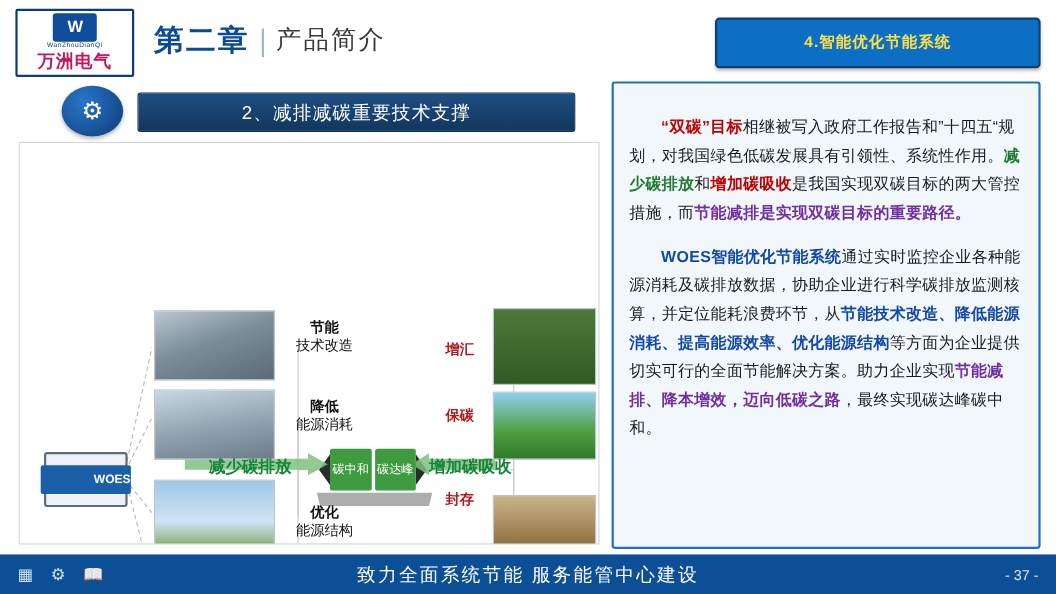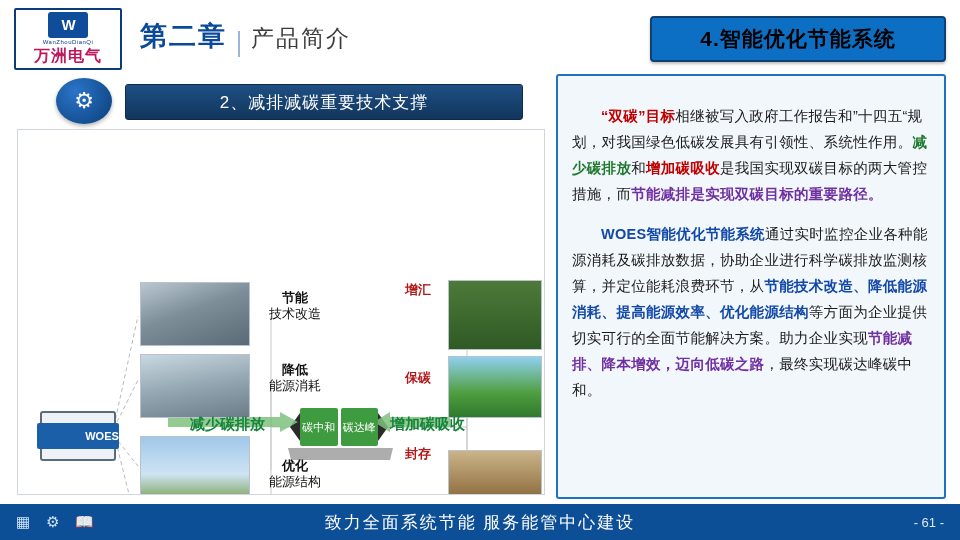--- a/index.html
+++ b/index.html
@@ -16,33 +16,33 @@
     display:flex;flex-direction:column;align-items:center;justify-content:center;
   }
   .logo-emblem{
     width:40px;height:26px;background:#0f4c9a;border-radius:3px;
     display:flex;align-items:center;justify-content:center;color:#fff;
     font-size:15px;font-weight:bold;letter-spacing:-1px;
   }
   .logo-sub{font-size:6px;color:#0b3c7a;margin-top:1px;letter-spacing:0.5px;}
   .logo-cn{font-size:16px;font-weight:bold;color:#be185d;letter-spacing:1px;margin-top:1px;}
   .chapter{
-    position:absolute;left:140px;top:18px;display:flex;align-items:flex-end;
+    position:absolute;left:140px;top:18px;display:flex;align-items:center;
   }
   .chapter-main{font-size:27px;color:#0b4a96;font-weight:bold;letter-spacing:2px;}
   .chapter-div{display:inline-block;width:2px;height:26px;background:#9ab6d8;margin:0 11px;position:relative;top:3px;}
   .chapter-sub{font-size:23px;color:#3b3b3b;letter-spacing:2px;}
 
   .topright{
     position:absolute;right:14px;top:16px;width:292px;height:42px;
     background:#0d6fc4;border:2px solid #12406e;border-radius:4px;
     display:flex;align-items:center;justify-content:center;
     box-shadow:0 2px 3px rgba(0,0,0,.25);
   }
-  .topright span{color:#000000;font-size:21px;font-weight:bold;letter-spacing:1px;}
+  .topright span{color:#fde047;font-size:14px;font-weight:bold;letter-spacing:1px;}
 
   
   .sec-icon{
     position:absolute;left:56px;top:78px;width:56px;height:46px;border-radius:50%;
     background:radial-gradient(circle at 35% 30%,#2a74c8,#0b3e79);
     display:flex;align-items:center;justify-content:center;color:#fff;font-size:22px;
     box-shadow:0 2px 4px rgba(0,0,0,.3);
   }
   .sec-bar{
     position:absolute;left:96px;top:84px;width:396px;height:34px;
@@ -174,21 +174,21 @@
     <div class="lbl" style="left:238px;top:232px;width:78px;">
       <b>降低</b><br><span>能源消耗</span>
     </div>
     <div class="lbl" style="left:238px;top:160px;width:78px;">
       <b>节能</b><br><span>技术改造</span>
     </div>
     <div class="lbl" style="left:238px;top:328px;width:78px;font-family:Liberation Serif, serif;">
       <b>优化</b><br><span>能源结构</span>
     </div>
 
-    <div class="lbl red" style="left:372px;top:152px;width:56px;">增汇</div>
+    <div class="lbl red" style="left:372px;top:180px;width:56px;">增汇</div>
     <div class="lbl red" style="left:372px;top:240px;width:56px;">保碳</div>
     <div class="lbl red" style="left:372px;top:316px;width:56px;">封存</div>
 
     <div class="woes">
         <i>WOES</i>
       </div>
     <div class="center-green">
       <div>碳中和</div>
       <div>碳达峰</div>
     </div>
@@ -199,16 +199,16 @@
   <div class="textpanel">
     <p class="para" id="p1"><span class="hl-red">“双碳”目标</span><span>相继被写入政府工作报告和”十四五“规划，对我国绿色低碳发展具有引领性、系统性作用。</span><span class="hl-green">减少碳排放</span><span>和</span><span class="hl-red">增加碳吸收</span><span>是我国实现双碳目标的两大管控措施，而</span><span class="hl-purple">节能减排是实现双碳目标的重要路径。</span></p>
     <p class="para" id="p2"><span class="hl-blue">WOES智能优化节能系统</span><span>通过实时监控企业各种能源消耗及碳排放数据，协助企业进行科学碳排放监测核算，并定位能耗浪费环节，从</span><span class="hl-blue">节能技术改造、降低能源消耗、提高能源效率、优化能源结构</span><span>等方面为企业提供切实可行的全面节能解决方案。助力企业实现</span><span class="hl-purple">节能减排、降本增效，迈向低碳之路</span><span>，最终实现碳达峰碳中和。</span></p>
   </div>
 
   <div class="footer">
     <span class="ico">▦</span>
     <span class="ico">⚙</span>
     <span class="ico">📖</span>
     <span class="slogan">致力全面系统节能  服务能管中心建设</span>
-    <span class="pg">- 61 -</span>
+    <span class="pg">- 37 -</span>
   </div>
 
 </div>
 
 </body></html>

